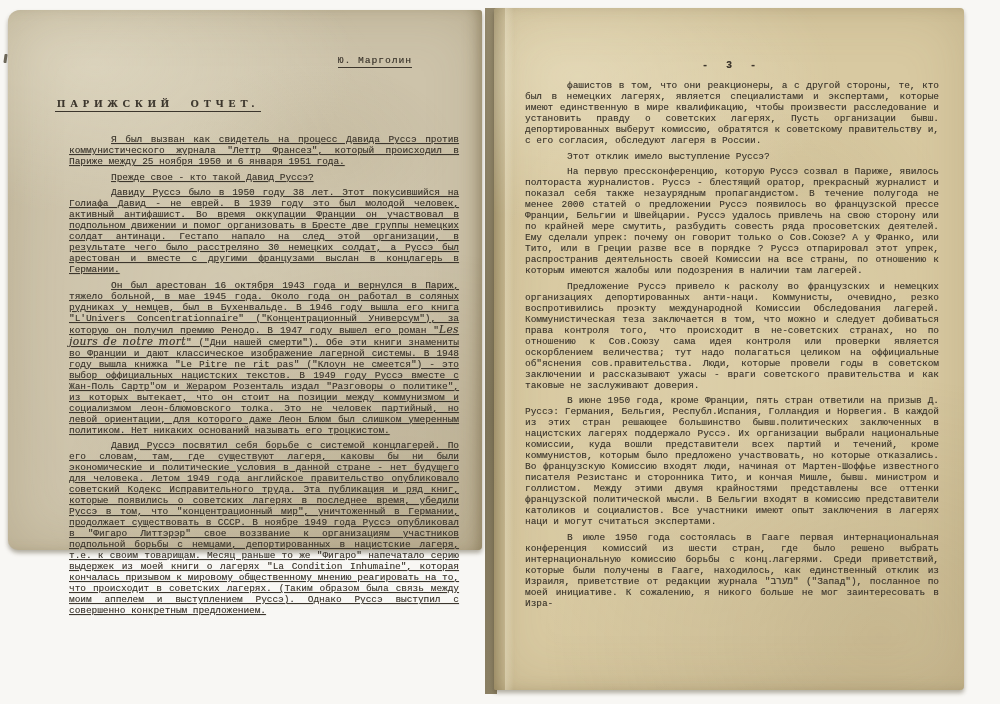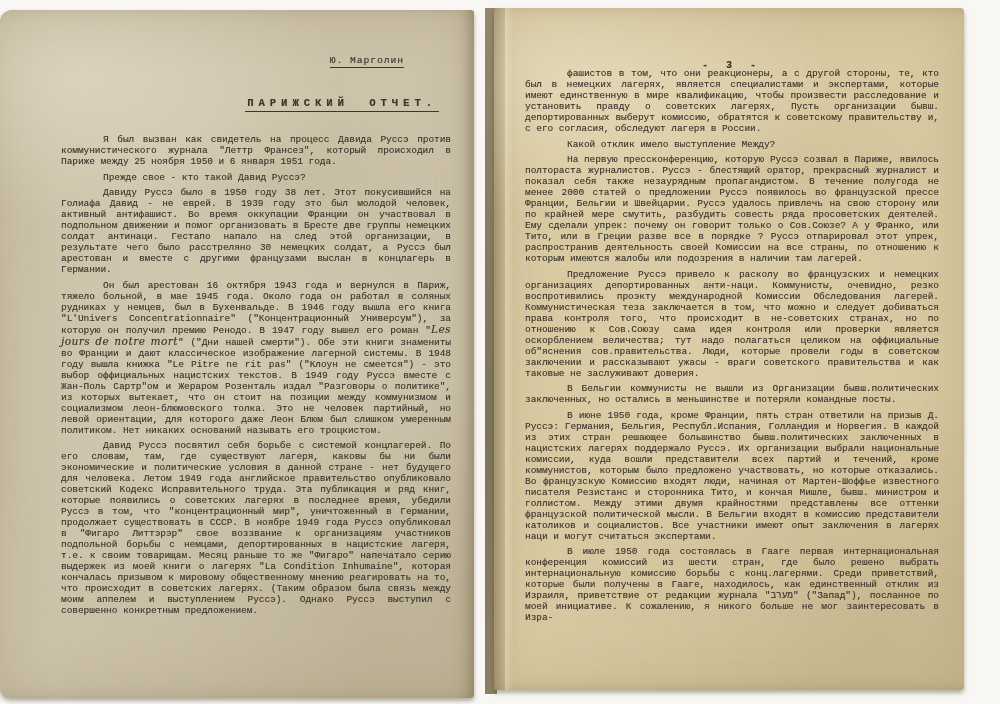--- a/index.html
+++ b/index.html
@@ -16,21 +16,21 @@
   .page{position:absolute;box-sizing:border-box;}
   .page::before{
     content:"";position:absolute;inset:0;border-radius:inherit;pointer-events:none;
     background:
       radial-gradient(ellipse 420px 240px at 18% 10%, rgba(255,252,235,0.28), rgba(0,0,0,0) 62%),
       radial-gradient(ellipse 520px 400px at 82% 92%, rgba(110,90,50,0.16), rgba(0,0,0,0) 65%),
       radial-gradient(ellipse 320px 520px at 45% 55%, rgba(255,250,230,0.10), rgba(0,0,0,0) 70%),
       radial-gradient(ellipse 200px 120px at 65% 25%, rgba(120,100,55,0.08), rgba(0,0,0,0) 70%);
   }
   .page-left{
-    left:0;top:10px;width:474px;height:688px;
+    left:8px;top:10px;width:474px;height:540px;
     background:var(--paper-left,#cdc3aa);
     border-radius:12px 3px 4px 10px;
     box-shadow:
       inset -10px 0 16px -8px rgba(95,80,45,.55),
       inset 0 0 55px rgba(115,95,55,.22),
       0 3px 4px rgba(70,60,35,.40);
   }
   .page-right{
     left:494px;top:8px;width:470px;height:682px;
     background:var(--paper-right,#d8c9a1);
@@ -45,21 +45,21 @@
     background:linear-gradient(90deg, rgba(255,248,225,.38), rgba(255,248,225,0));
   }
   .author{
     position:absolute;top:45px;right:70px;
     font-size:9.6px;color:var(--ink,#3c362d);
     border-bottom:1px solid var(--ink,#3c362d);
     padding-bottom:1px;letter-spacing:1px;
     text-shadow:.3px .3px 0 rgba(60,54,45,.45);
   }
   .doc-title{
-    position:absolute;top:83px;left:47px;width:392px;text-align:right;
+    position:absolute;top:83px;left:47px;width:392px;text-align:left;font-family:Liberation Serif, serif;
   }
   .doc-title span{
     display:inline-block;
     font-size:10.5px;font-weight:bold;color:var(--ink,#3c362d);
     letter-spacing:5px;word-spacing:9px;
     border-bottom:1.5px solid var(--ink,#3c362d);
     padding:0 2px 2px 2px;
     text-shadow:.3px .3px 0 rgba(60,54,45,.5);
   }
   .pagenum{
@@ -68,22 +68,22 @@
     color:var(--ink,#3c362d);
     text-shadow:.3px .3px 0 rgba(60,54,45,.45);
   }
   .body-text{
     position:absolute;
     font-size:9.4px;line-height:11px;
     color:var(--ink,#3c362d);
     text-align:justify;
     text-shadow:.25px .25px 0 rgba(60,54,45,.40);
   }
-  .page-left .body-text{left:61px;top:124px;width:390px;}
-  .page-right .body-text{left:31px;top:60px;width:414px;}
+  .page-left .body-text{left:61px;top:124px;width:390px;text-decoration:underline;}
+  .page-right .body-text{left:31px;top:72px;width:414px;}
   .para{margin:0;text-indent:42px;}
   .para + .para{margin-top:4.5px;}
   .run-hand{
     font-family:"DejaVu Serif","Liberation Serif",serif;
     font-style:italic;font-size:10.5px;letter-spacing:.5px;
   }
   .scan-artifact{
     position:absolute;left:4px;top:54px;width:3px;height:9px;
     background:#6f6a5c;transform:rotate(8deg);border-radius:1px;
   }
@@ -107,21 +107,20 @@
         <p class="para"><span>Он был арестован 16 октября 1943 года и вернулся в Париж, тяжело больной, в мае 1945 года. Около года он работал в соляных рудниках у немцев, был в Бухенвальде. В 1946 году вышла его книга "L'Univers Concentrationnaire" ("Концентрационный Универсум"), за которую он получил премию Ренодо. В 1947 году вышел его роман "</span><span class="run-hand">Les jours de notre mort</span><span>" ("Дни нашей смерти"). Обе эти книги знамениты во Франции и дают классическое изображение лагерной системы. В 1948 году вышла книжка "Le Pitre ne rit pas" ("Клоун не смеется") - это выбор оффициальных нацистских текстов. В 1949 году Руссэ вместе с Жан-Поль Сартр"ом и Жераром Розенталь издал "Разговоры о политике", из которых вытекает, что он стоит на позиции между коммунизмом и социализмом леон-блюмовского толка. Это не человек партийный, но левой ориентации, для которого даже Леон Блюм был слишком умеренным политиком. Нет никаких оснований называть его троцкистом.</span></p>
         <p class="para"><span>Давид Руссэ посвятил себя борьбе с системой концлагерей. По его словам, там, где существуют лагеря, каковы бы ни были экономические и политические условия в данной стране - нет будущего для человека. Летом 1949 года английское правительство опубликовало советский Кодекс Исправительного труда. Эта публикация и ряд книг, которые появились о советских лагерях в последнее время, убедили Руссэ в том, что "концентрационный мир", уничтоженный в Германии, продолжает существовать в СССР. В ноябре 1949 года Руссэ опубликовал в "Фигаро Литтэрэр" свое воззвание к организациям участников подпольной борьбы с немцами, депортированных в нацистские лагеря, т.е. к своим товарищам. Месяц раньше то же "Фигаро" напечатало серию выдержек из моей книги о лагерях "La Condition Inhumaine", которая кончалась призывом к мировому общественному мнению реагировать на то, что происходит в советских лагерях. (Таким образом была связь между моим аппелем и выступлением Руссэ). Однако Руссэ выступил с совершенно конкретным предложением.</span></p>
       </div>
   </div>
 
   <div class="page page-right">
     <div class="spine-highlight"></div>
     <div class="pagenum">- 3 -</div>
     <div class="body-text" id="right-body">
         <p class="para"><span>фашистов в том, что они реакционеры, а с другой стороны, те, кто был в немецких лагерях, является специалистами и экспертами, которые имеют единственную в мире квалификацию, чтобы произвести расследование и установить правду о советских лагерях, Пусть организации бывш. депортированных выберут комиссию, обратятся к советскому правительству и, с его согласия, обследуют лагеря в России.</span></p>
-        <p class="para"><span>Какой отклик имело выступление Между?</span></p>
+        <p class="para"><span>Этот отклик имело выступление Руссэ?</span></p>
         <p class="para"><span>На первую прессконференцию, которую Руссэ созвал в Париже, явилось полтораста журналистов. Руссэ - блестящий оратор, прекрасный журналист и показал себя также незаурядным пропагандистом. В течение полугода не менее 2000 статей о предложении Руссэ появилось во французской прессе Франции, Бельгии и Швейцарии. Руссэ удалось привлечь на свою сторону или по крайней мере смутить, разбудить совесть ряда просоветских деятелей. Ему сделали упрек: почему он говорит только о Сов.Союзе? А у Франко, или Тито, или в Греции разве все в порядке ? Руссэ отпарировал этот упрек, распространив деятельность своей Комиссии на все страны, по отношению к которым имеются жалобы или подозрения в наличии там лагерей.</span></p>
         <p class="para"><span>Предложение Руссэ привело к расколу во французских и немецких организациях депортированных анти-наци. Коммунисты, очевидно, резко воспротивились проэкту международной Комиссии Обследования лагерей. Коммунистическая теза заключается в том, что можно и следует добиваться права контроля того, что происходит в не-советских странах, но по отношению к Сов.Союзу сама идея контроля или проверки является оскорблением величества; тут надо полагаться целиком на оффициальные об"яснения сов.правительства. Люди, которые провели годы в советском заключении и рассказывают ужасы - враги советского правительства и как таковые не заслуживают доверия.</span></p>
-        <p class="para"><span>В Бельгии коммунисты не вышли из Организации бывш.политических заключенных, но остались в меньшинстве и потеряли командные посты.</span></p>
         <p class="para"><span>В июне 1950 года, кроме Франции, пять стран ответили на призыв Д. Руссэ: Германия, Бельгия, Республ.Испания, Голландия и Норвегия. В каждой из этих стран решающее большинство бывш.политических заключенных в нацистских лагерях поддержало Руссэ. Их организации выбрали национальные комиссии, куда вошли представители всех партий и течений, кроме коммунистов, которым было предложено участвовать, но которые отказались. Во французскую Комиссию входят люди, начиная от Мартен-Шоффье известного писателя Резистанс и сторонника Тито, и кончая Мишле, бывш. министром и голлистом. Между этими двумя крайностями представлены все оттенки французской политической мысли. В Бельгии входят в комиссию представители католиков и социалистов. Все участники имеют опыт заключения в лагерях наци и могут считаться экспертами.</span></p>
         <p class="para"><span>В июле 1950 года состоялась в Гааге первая интернациональная конференция комиссий из шести стран, где было решено выбрать интернациональную комиссию борьбы с конц.лагерями. Среди приветствий, которые были получены в Гааге, находилось, как единственный отклик из Израиля, приветствие от редакции журнала "מערב" ("Запад"), посланное по моей инициативе. К сожалению, я никого больше не мог заинтересовать в Изра-</span></p>
       </div>
   </div>
 </div>
 
 </body></html>

